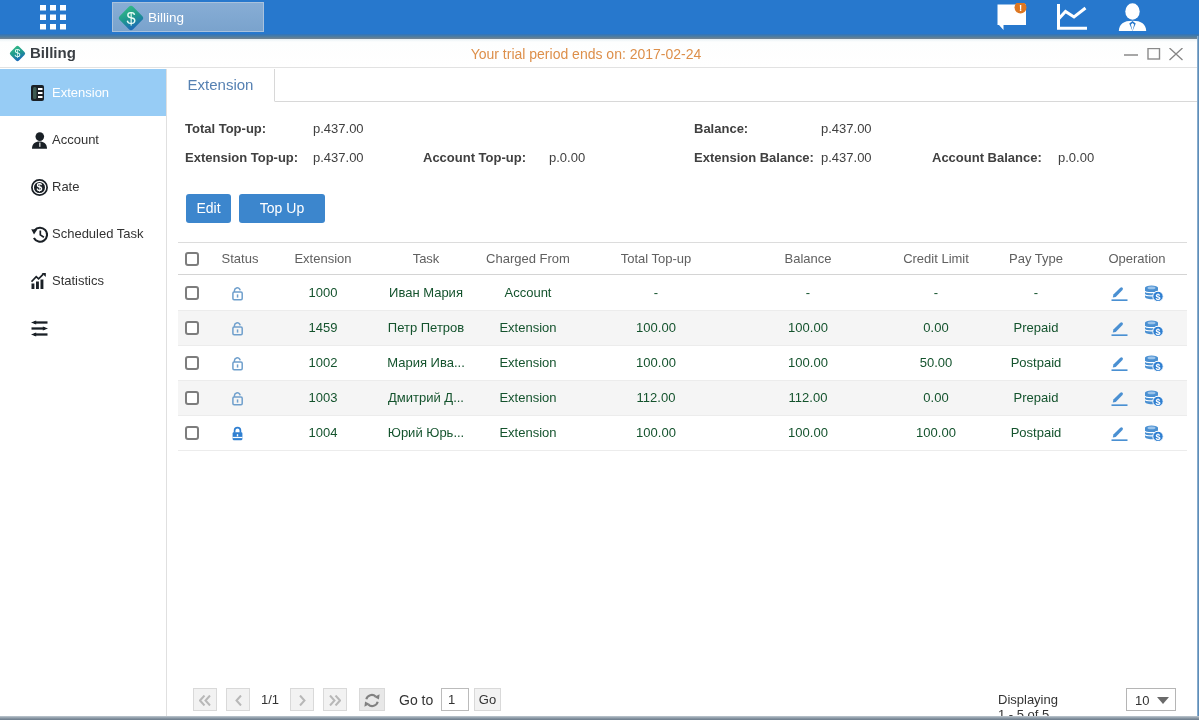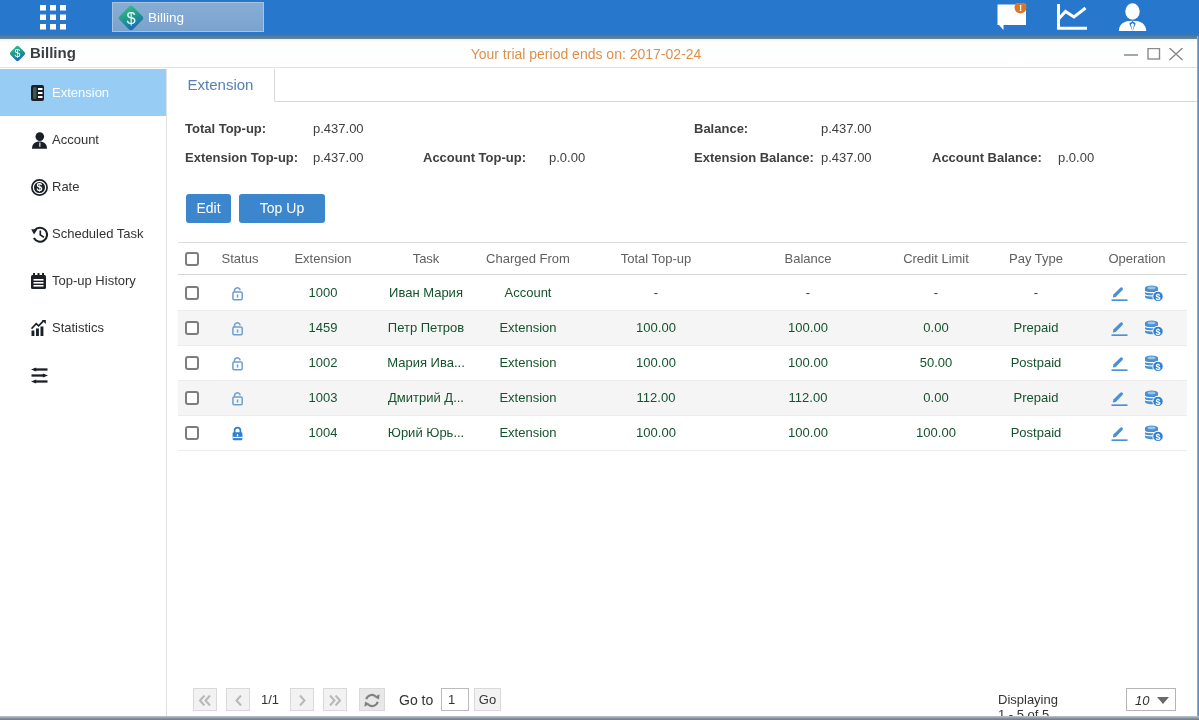--- a/index.html
+++ b/index.html
@@ -28,21 +28,21 @@
 .hc { position:absolute; top:0; height:32px; line-height:32px; font-size:13px; color:#606060; text-align:center; }
 .row { position:absolute; left:0; width:1009px; height:35px; border-bottom:1px solid #ececec; }
 .row.alt { background:#f5f5f5; }
 .cell { position:absolute; top:0; height:34px; line-height:34px; font-size:13px; color:#14532d; text-align:center; }
 .cb { position:absolute; width:14px; height:14px; border:2px solid #7d7d7d; border-radius:3px; background:#fff; }
 #pager { position:absolute; left:6px; top:688px; width:1013px; height:24px; }
 .pbtn { position:absolute; top:0; width:24px; height:23px; background:#f2f2f2; border:1px solid #d9d9d9; }
 .ptxt { position:absolute; font-size:13px; color:#333; top:4px; }
 #goinput { position:absolute; left:435px; top:0; width:28px; height:23px; border:1px solid #bbb; font-size:13px; text-align:left; padding-left:6px; line-height:21px; color:#333; background:#fff; }
 #gobtn { position:absolute; left:468px; top:0; width:27px; height:23px; background:#f2f2f2; border:1px solid #d9d9d9; font-size:13px; color:#333; text-align:center; line-height:21px; }
-#pagesel { position:absolute; left:1120px; top:0; width:50px; height:23px; border:1px solid #b5b5b5; background:#fff;font-style:italic; }
+#pagesel { position:absolute; left:1120px; top:0; width:50px; height:23px; border:1px solid #b5b5b5; background:#fff; }
 #bottombar { position:absolute; left:0; top:716px; width:1199px; height:4px; background:linear-gradient(#bfc9d1,#8d9aa6 50%,#6b7b8b); }
 #rightedge { position:absolute; left:1197px; top:36px; width:2px; height:680px; background:linear-gradient(90deg,#9cbbd6,#4a7fb0); }
 </style>
 </head>
 <body>
 <div id="topbar">
   <svg class="abs" style="left:40px;top:5px" width="26" height="25" viewBox="0 0 26 25">
     <g fill="#fff">
       <rect x="0" y="0" width="6" height="5.5"></rect>
         <rect x="10" y="0" width="6" height="5.5"></rect>
@@ -131,32 +131,20 @@
       </svg>
       <span class="txt">Rate</span>
     </div>
   <div class="sitem">
       <svg width="17" height="17" viewBox="0 0 17 17">
         <path d="M3.6 4.3 A7 7 0 1 1 2.9 12.1" stroke="#1a2026" stroke-width="2.1" fill="none"></path>
         <path d="M0.2 3.2 L6.3 3.4 L3.0 8.6 z" fill="#1a2026"></path>
         <path d="M9.3 4.5 v4.4 l3.6 2.3" stroke="#1a2026" stroke-width="1.7" fill="none"></path>
       </svg>
       <span class="txt">Scheduled Task</span>
-    </div>
-  <div class="sitem">
-      <svg width="15" height="16" viewBox="0 0 15 16">
-        <rect x="0" y="2" width="15" height="14" rx="1.5" fill="#1a2026"></rect>
-        <rect x="2" y="0" width="2" height="4" fill="#1a2026"></rect>
-        <rect x="6.5" y="0" width="2" height="4" fill="#1a2026"></rect>
-        <rect x="11" y="0" width="2" height="4" fill="#1a2026"></rect>
-        <rect x="2.5" y="6" width="10" height="1.6" fill="#fff"></rect>
-        <rect x="2.5" y="9" width="10" height="1.6" fill="#fff"></rect>
-        <rect x="2.5" y="12" width="10" height="1.6" fill="#fff"></rect>
-      </svg>
-      <span class="txt">Top-up History</span>
     </div>
   <div class="sitem">
       <svg width="17" height="16" viewBox="0 0 17 16">
         <rect x="0.5" y="10.5" width="2.9" height="5.5" fill="#1a2026"></rect>
         <rect x="5" y="8.5" width="2.9" height="7.5" fill="#1a2026"></rect>
         <rect x="9.5" y="6.5" width="2.9" height="9.5" fill="#1a2026"></rect>
         <path d="M0.5 8.8 L5.2 3.6 L7.6 5.9 L12.3 1.2" stroke="#1a2026" stroke-width="1.7" fill="none"></path>
         <path d="M10.7 0 L14.8 0 L14.8 4.1 z" fill="#1a2026"></path>
       </svg>
       <span class="txt">Statistics</span>

